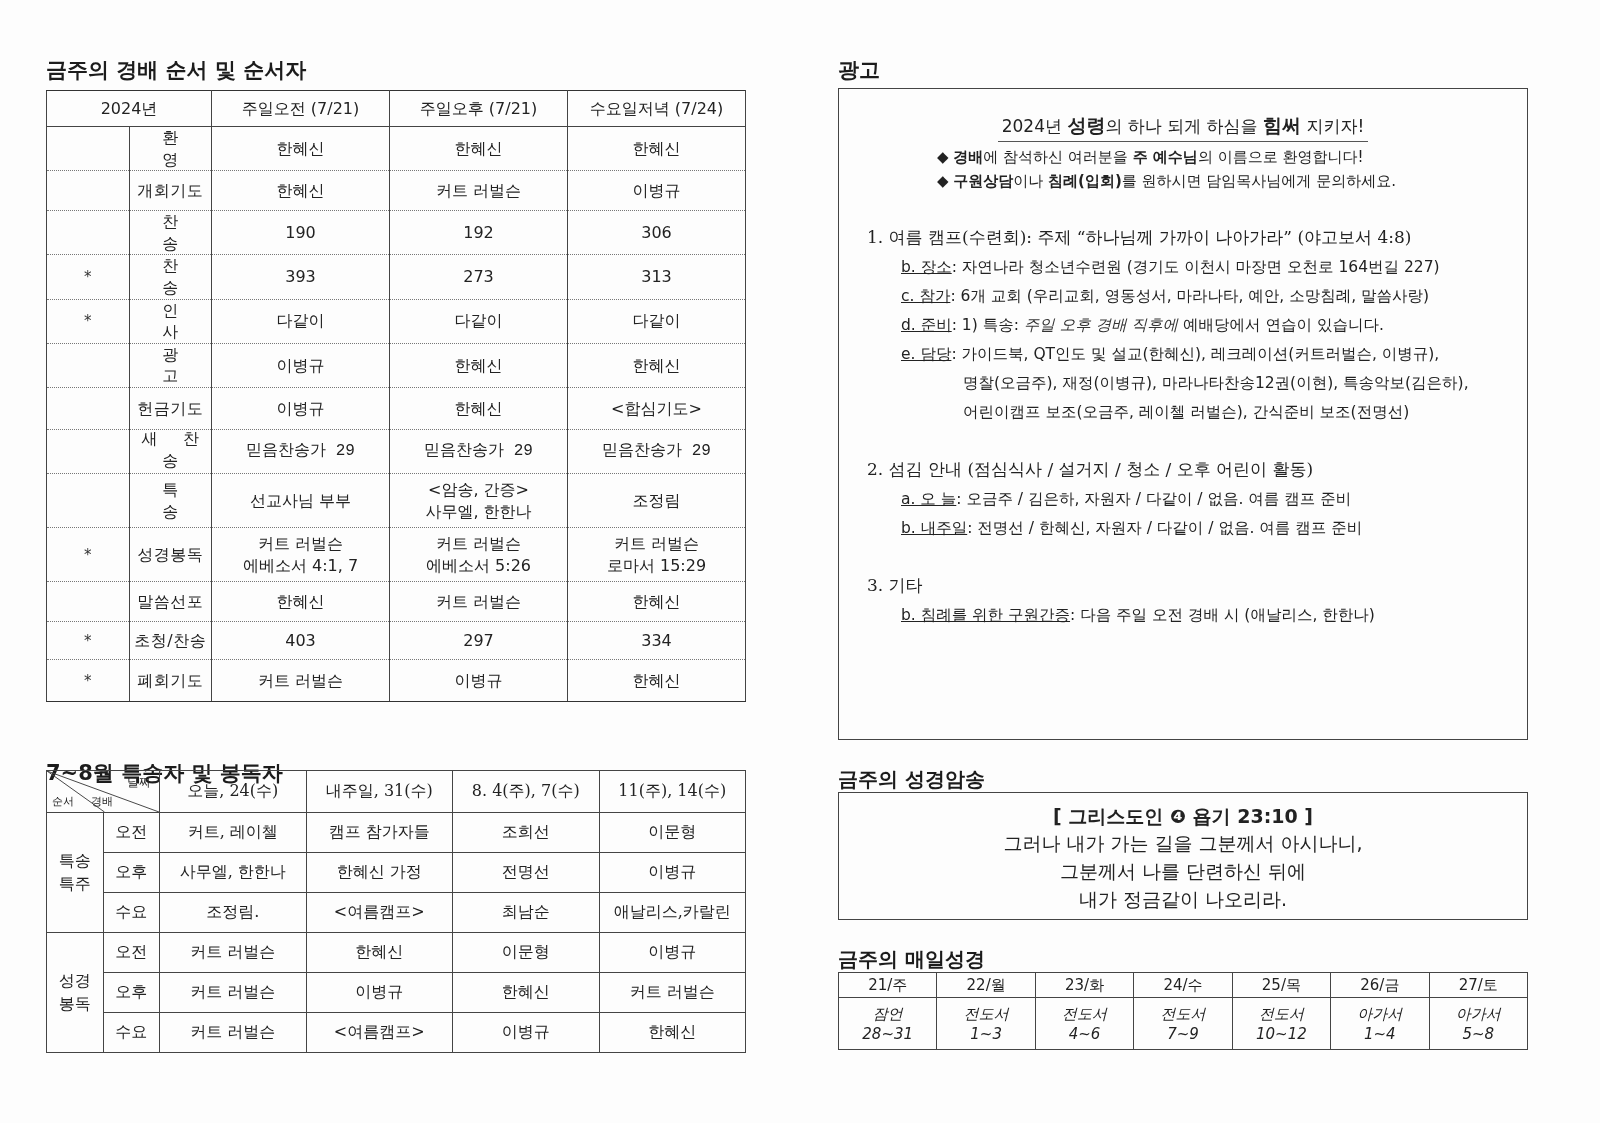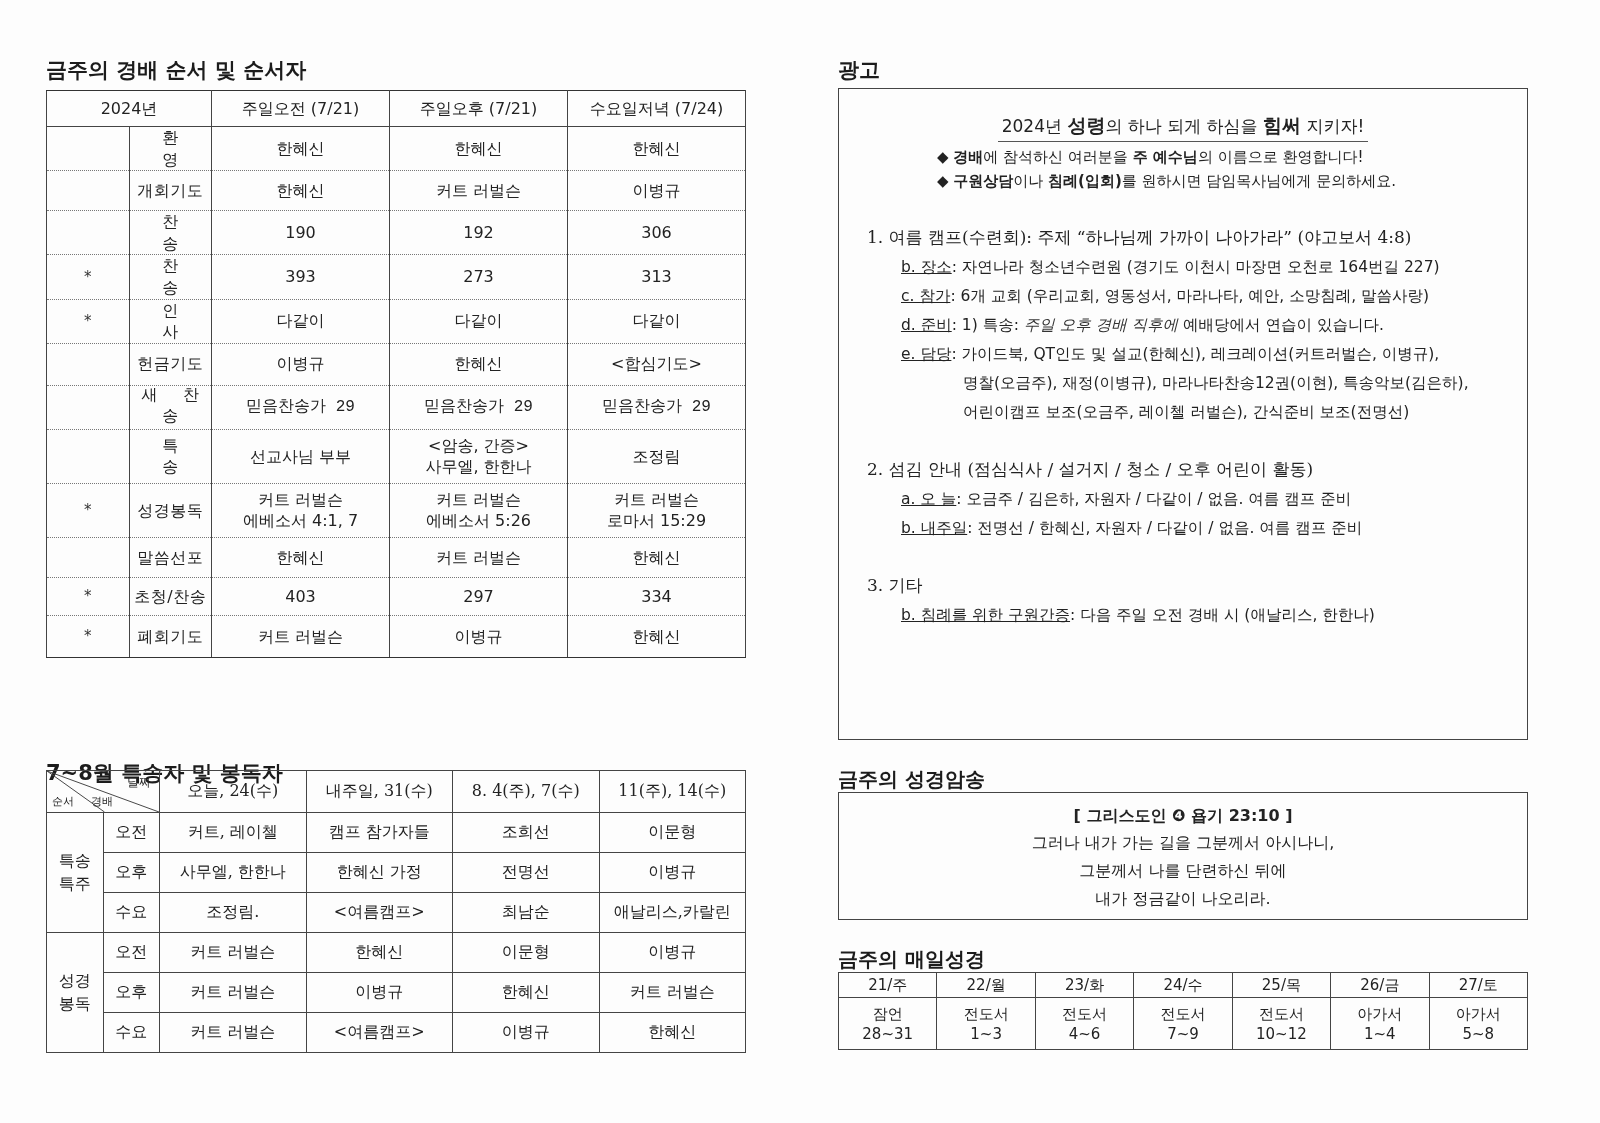--- a/index.html
+++ b/index.html
@@ -55,30 +55,30 @@
   .ad-h { font-family: "DejaVu Serif", "Liberation Serif", serif; font-size: 17px; height: 32px; line-height: 32px; }
   .ad-sub { padding-left: 34px; height: 29px; line-height: 29px; font-size: 15.5px; white-space: nowrap; }
   .ad-sub .k { text-decoration: underline; }
   .ad-cont { padding-left: 96px; height: 29px; line-height: 29px; font-size: 15.5px; white-space: nowrap; }
   .ad-cont2 { padding-left: 128px; height: 29px; line-height: 29px; font-size: 15.5px; white-space: nowrap; }
   .hand { font-family: "DejaVu Serif", serif; font-style: italic; color: #333; }
   .gap { height: 26px; }
 
   
   #verse-title { left: 838px; top: 766px; width: 690px; font-size: 20px; }
-  #verse-box { position: absolute; left: 838px; top: 792px; width: 690px; height: 128px; border: 1.5px solid #444; text-align: center; font-size: 16px; }
+  #verse-box { position: absolute; left: 838px; top: 792px; width: 690px; height: 128px; border: 1.5px solid #444; text-align: center; font-size: 19px; }
   #verse-box .ref { font-weight: bold; margin-top: 10px; height: 26px; line-height: 26px; }
   #verse-box .line { height: 28px; line-height: 28px; }
 
   
   #daily-title { left: 838px; top: 946px; width: 690px; font-size: 20px; }
   #daily-table { left: 838px; top: 972px; width: 690px; font-size: 15px; }
   #daily-table td, #daily-table th { border: 1.3px solid #444; text-align: center; font-weight: normal; }
   #daily-table th { height: 25px; }
-  #daily-table td { height: 52px; line-height: 20px; }
+  #daily-table td { height: 52px; line-height: 20px; font-style: italic; }
 </style>
 </head>
 <body>
 
 <div class="section-title" id="worship-title">금주의 경배 순서 및 순서자</div>
 <table id="worship-table">
   <thead>
     <tr>
       <th colspan="2" style="width:165px">2024년</th>
       <th>주일오전 (7/21)</th>
@@ -143,20 +143,33 @@
         <td class="star">*</td>
         <td class="label spread">인 사</td>
         <td class="cell">
           <div>다같이</div>
         </td>
         <td class="cell">
           <div>다같이</div>
         </td>
         <td class="cell">
           <div>다같이</div>
+        </td>
+      </tr>
+      <tr style="height: 42px;">
+        <td class="star"></td>
+        <td class="label spread">광 고</td>
+        <td class="cell">
+          <div>이병규</div>
+        </td>
+        <td class="cell">
+          <div>한혜신</div>
+        </td>
+        <td class="cell">
+          <div>한혜신</div>
         </td>
       </tr>
       <tr style="height: 42px;">
         <td class="star"></td>
         <td class="label">헌금기도</td>
         <td class="cell">
           <div>이병규</div>
         </td>
         <td class="cell">
           <div>한혜신</div>

